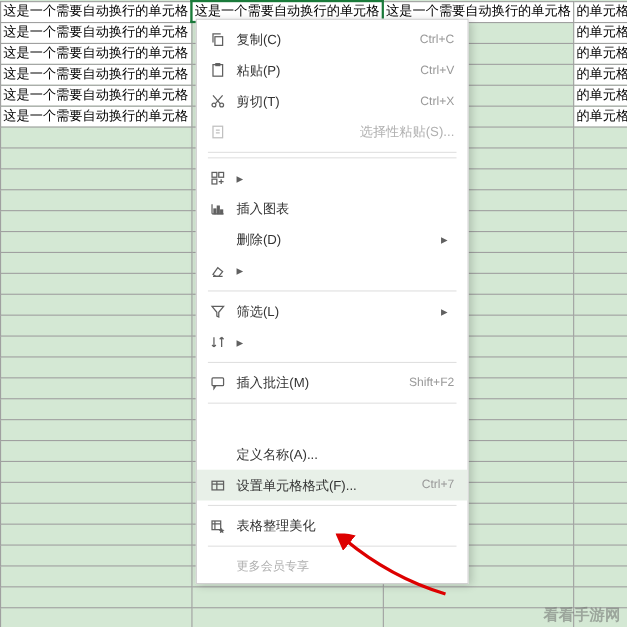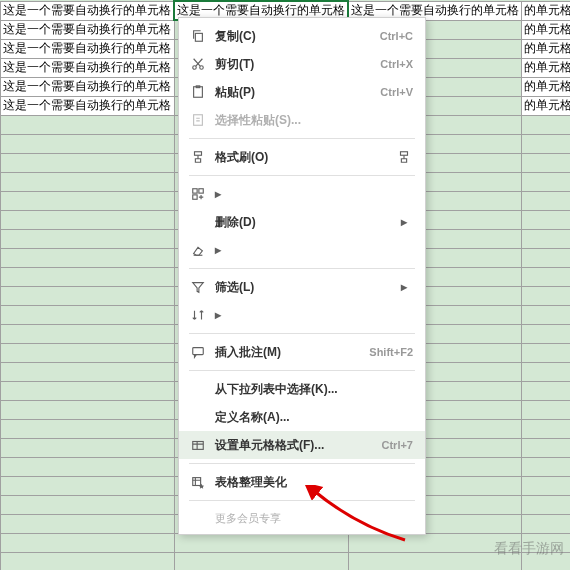--- a/index.html
+++ b/index.html
@@ -48,28 +48,28 @@
       box-shadow: 2px 2px 8px rgba(0,0,0,0.2);
       padding: 4px 0;
     }
     .menu-item {
       display: flex;
       align-items: center;
       height: 28px;
       padding: 0 12px 0 8px;
       cursor: pointer;
       position: relative;
-      font-weight: bold;
     }
     .menu-item.selected {
       background: #e8f0e8;
     }
     .menu-item.disabled {
       color: #b0b0b0;
       cursor: default;
+      text-align: right;
     }
     .menu-icon {
       width: 22px;
       height: 18px;
       display: flex;
       align-items: center;
       justify-content: center;
       color: #606060;
     }
     .menu-icon svg {
@@ -100,25 +100,25 @@
       margin: 4px 10px;
     }
     .arrow {
       position: absolute;
       top: 485px;
       left: 305px;
       pointer-events: none;
     }
     .watermark {
       position: absolute;
-      bottom: 12px;
+      bottom: 1px;
       right: 6px;
       color: rgba(100,100,100,0.5);
       font-size: 14px;
-      font-weight: 400;
+      font-weight: 700;
     }
     .footer-text {
       color: #b0b0b0;
       padding: 6px 0 4px 36px;
       font-size: 11px;
     }
   </style>
 </head>
 <body>
 
@@ -320,76 +320,72 @@
           <rect x="5" y="5" width="8" height="9"></rect>
           <path d="M3 11V2h8"></path>
         </svg>
       </span>
     <span class="menu-label">复制(C)</span>
     <span class="menu-shortcut">Ctrl+C</span>
   </div>
   <div class="menu-item">
     <span class="menu-icon">
         <svg viewBox="0 0 16 16" fill="none" stroke="currentColor" stroke-width="1.3">
+          <rect x="3" y="2" width="10" height="12"></rect>
+          <rect x="6" y="1" width="4" height="2"></rect>
+        </svg>
+      </span>
+    <span class="menu-label">粘贴(P)</span>
+    <span class="menu-shortcut">Ctrl+V</span>
+  </div>
+  <div class="menu-item">
+    <span class="menu-icon">
+        <svg viewBox="0 0 16 16" fill="none" stroke="currentColor" stroke-width="1.3">
           <circle cx="4" cy="12" r="2"></circle>
           <circle cx="12" cy="12" r="2"></circle>
           <path d="M5.5 10.5L13 2M10.5 10.5L3 2"></path>
         </svg>
       </span>
     <span class="menu-label">剪切(T)</span>
     <span class="menu-shortcut">Ctrl+X</span>
   </div>
-  <div class="menu-item">
-    <span class="menu-icon">
-        <svg viewBox="0 0 16 16" fill="none" stroke="currentColor" stroke-width="1.3">
-          <rect x="3" y="2" width="10" height="12"></rect>
-          <rect x="6" y="1" width="4" height="2"></rect>
-        </svg>
-      </span>
-    <span class="menu-label">粘贴(P)</span>
-    <span class="menu-shortcut">Ctrl+V</span>
-  </div>
   <div class="menu-item disabled">
     <span class="menu-icon">
         <svg viewBox="0 0 16 16" fill="none" stroke="#c0c0c0" stroke-width="1.3">
           <rect x="3" y="2" width="10" height="12"></rect>
           <path d="M6 6h4M6 9h4"></path>
         </svg>
       </span>
     <span class="menu-label">选择性粘贴(S)...</span>
   </div>
   <div class="menu-sep"></div>
-  <div class="menu-item">
-    <span class="menu-icon">
-        <svg viewBox="0 0 16 16" fill="none" stroke="currentColor" stroke-width="1.3">
-          <rect x="4" y="2" width="8" height="4"></rect>
-          <path d="M8 6v4m-3 0h6v4H5z"></path>
-        </svg>
-      </span>
-    <span class="menu-label">格式刷(O)</span>
-    <span class="menu-right-icon">
-        <svg viewBox="0 0 16 16" width="14" height="14" fill="none" stroke="currentColor" stroke-width="1.3">
-          <rect x="4" y="2" width="8" height="4"></rect>
-          <path d="M8 6v4m-3 0h6v4H5z"></path>
-        </svg>
-      </span>
-  </div>
   <div class="menu-sep"></div>
   <div class="menu-item">
     <span class="menu-icon">
         <svg viewBox="0 0 16 16" fill="none" stroke="currentColor" stroke-width="1.3">
           <rect x="2" y="2" width="5" height="5"></rect>
           <rect x="9" y="2" width="5" height="5"></rect>
           <rect x="2" y="9" width="5" height="5"></rect>
           <path d="M11.5 9v5M9 11.5h5"></path>
         </svg>
       </span>
     <span class="menu-right-icon">▸</span>
   </div>
   <div class="menu-item">
+    <span class="menu-icon">
+        <svg viewBox="0 0 16 16" fill="none" stroke="currentColor" stroke-width="1.3">
+          <path d="M2 13V3M2 13h12"></path>
+          <rect x="4" y="8" width="2" height="5" fill="currentColor"></rect>
+          <rect x="7.5" y="5" width="2" height="8" fill="currentColor"></rect>
+          <rect x="11" y="9" width="2" height="4" fill="currentColor"></rect>
+        </svg>
+      </span>
+    <span class="menu-label">插入图表</span>
+  </div>
+  <div class="menu-item">
     <span class="menu-icon"></span>
     <span class="menu-label">删除(D)</span>
     <span class="menu-right-icon">▸</span>
   </div>
   <div class="menu-item">
     <span class="menu-icon">
         <svg viewBox="0 0 16 16" fill="none" stroke="currentColor" stroke-width="1.3">
           <path d="M3 12l5-7 5 4-4 5H6z"></path>
           <path d="M3 14h10"></path>
         </svg>
@@ -421,21 +417,20 @@
           <rect x="2" y="3" width="12" height="8" rx="1"></rect>
           <path d="M6 11l-2 3v-3"></path>
         </svg>
       </span>
     <span class="menu-label">插入批注(M)</span>
     <span class="menu-shortcut">Shift+F2</span>
   </div>
   <div class="menu-sep"></div>
   <div class="menu-item">
     <span class="menu-icon"></span>
-    <span class="menu-label">从下拉列表中选择(K)...</span>
   </div>
   <div class="menu-item">
     <span class="menu-icon"></span>
     <span class="menu-label">定义名称(A)...</span>
   </div>
   <div class="menu-item selected">
     <span class="menu-icon">
         <svg viewBox="0 0 16 16" fill="none" stroke="currentColor" stroke-width="1.3">
           <rect x="2" y="4" width="12" height="9"></rect>
           <path d="M2 7h12M7 4v9"></path>

